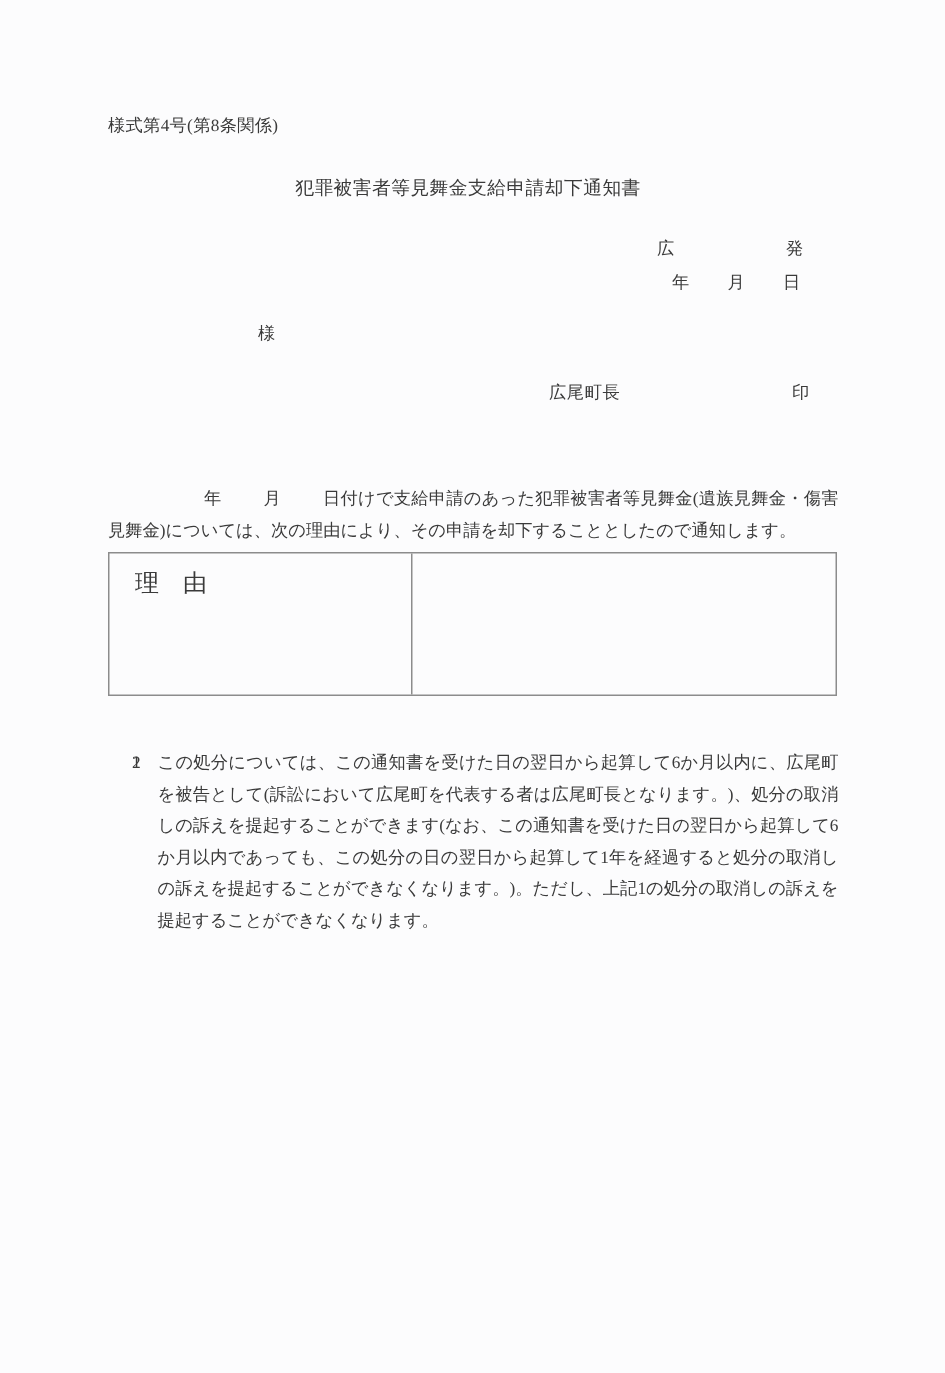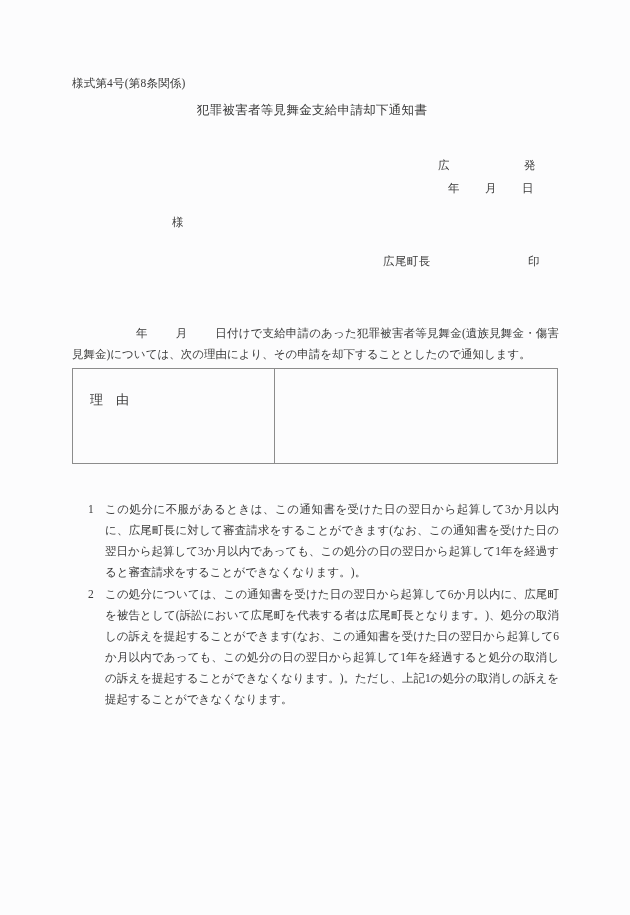--- a/index.html
+++ b/index.html
@@ -28,21 +28,21 @@
     left: 72px;
     top: 76px;
     font-size: 11.5px;
     letter-spacing: 0.2px;
     white-space: nowrap;
   }
   
   .doc-title {
     position: absolute;
     left: 0;
-    top: 102px;
+    top: 117px;
     width: 624px;
     text-align: center;
     font-size: 12.5px;
     letter-spacing: 0.3px;
     white-space: nowrap;
   }
   
   .docnum-row {
     position: absolute;
     left: 420px;
@@ -76,21 +76,21 @@
   }
   
   .issuer {
     position: absolute;
     left: 366px;
     top: 254px;
     width: 200px;
     font-size: 11.5px;
     white-space: nowrap;
   }
-  .issuer .iss-name { position: absolute; left: 0; top: 0; letter-spacing: 0.4px; margin-left: 17px; }
+  .issuer .iss-name { position: absolute; left: 0; top: 0; letter-spacing: 0.4px; }
   .issuer .iss-seal { position: absolute; left: 162px; top: 0; }
 
   
   .body-para {
     position: absolute;
     left: 72px;
     top: 305px;
     width: 487px;
     font-size: 11.5px;
     line-height: 21px;
@@ -115,22 +115,22 @@
   }
   .reason-label-cell {
     width: 202px;
     box-sizing: border-box;
     border-right: 1.5px solid #8c8c8c;
     position: relative;
   }
   .reason-label-cell .rl-text {
     position: absolute;
     left: 17px;
-    top: 22px;
-    font-size: 13px;
+    top: 10px;
+    font-size: 16px;
     white-space: nowrap;
   }
   .reason-value-cell {
     flex: 1;
     position: relative;
   }
   .reason-value-cell .rv-text {
     position: absolute;
     left: 14px;
     top: 12px;
@@ -205,21 +205,20 @@
     </div>
     <div class="reason-value-cell">
       <span class="rv-text"></span>
     </div>
   </div>
 
   <div class="instructions">
 
     <div class="instr-item">
       <span class="instr-num">1</span>
-      <span>この処分に不服があるときは、この通知書を受けた日の翌日から起算して3か月以内に、広尾町長に対して審査請求をすることができます(なお、この通知書を受けた日の翌日から起算して3か月以内であっても、この処分の日の翌日から起算して1年を経過すると審査請求をすることができなくなります。)。</span>
     </div>
 
     <div class="instr-item">
       <span class="instr-num">2</span>
       <span>この処分については、この通知書を受けた日の翌日から起算して6か月以内に、広尾町を被告として(訴訟において広尾町を代表する者は広尾町長となります。)、処分の取消しの訴えを提起することができます(なお、この通知書を受けた日の翌日から起算して6か月以内であっても、この処分の日の翌日から起算して1年を経過すると処分の取消しの訴えを提起することができなくなります。)。ただし、上記1の処分の取消しの訴えを提起することができなくなります。</span>
     </div>
   </div>
 
 </div>
 

